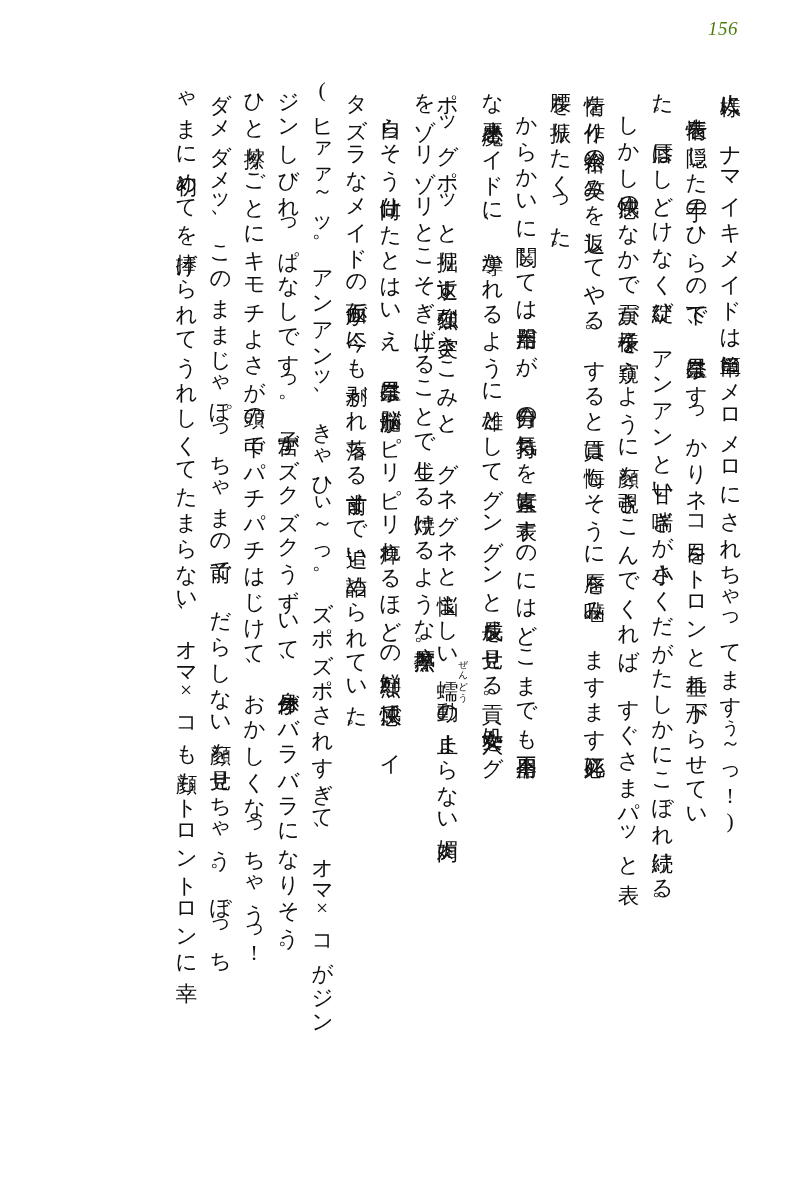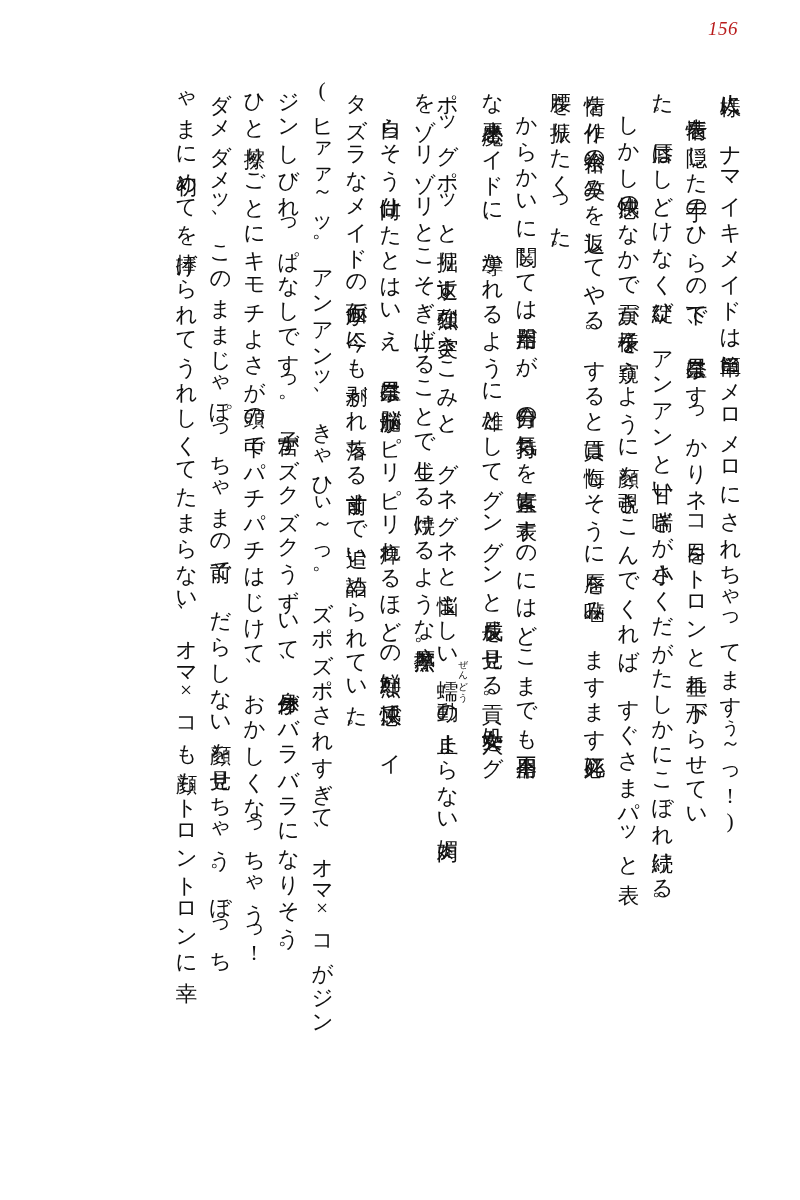--- a/index.html
+++ b/index.html
@@ -21,21 +21,21 @@
     background: #ffffff;
     box-sizing: border-box;
   }
   .page-number {
     position: absolute;
     top: 18px;
     right: 62px;
     font-size: 19px;
     font-style: italic;
     font-family: "Liberation Serif", "DejaVu Serif", serif;
-    color: #b91c1c;
+    color: #4d7c0f;
     letter-spacing: 0.5px;
   }
   .text-body {
     position: absolute;
     top: 78px;
     left: 58px;
     right: 60px;
     height: 1085px;
     display: flex;
     flex-direction: row-reverse;

